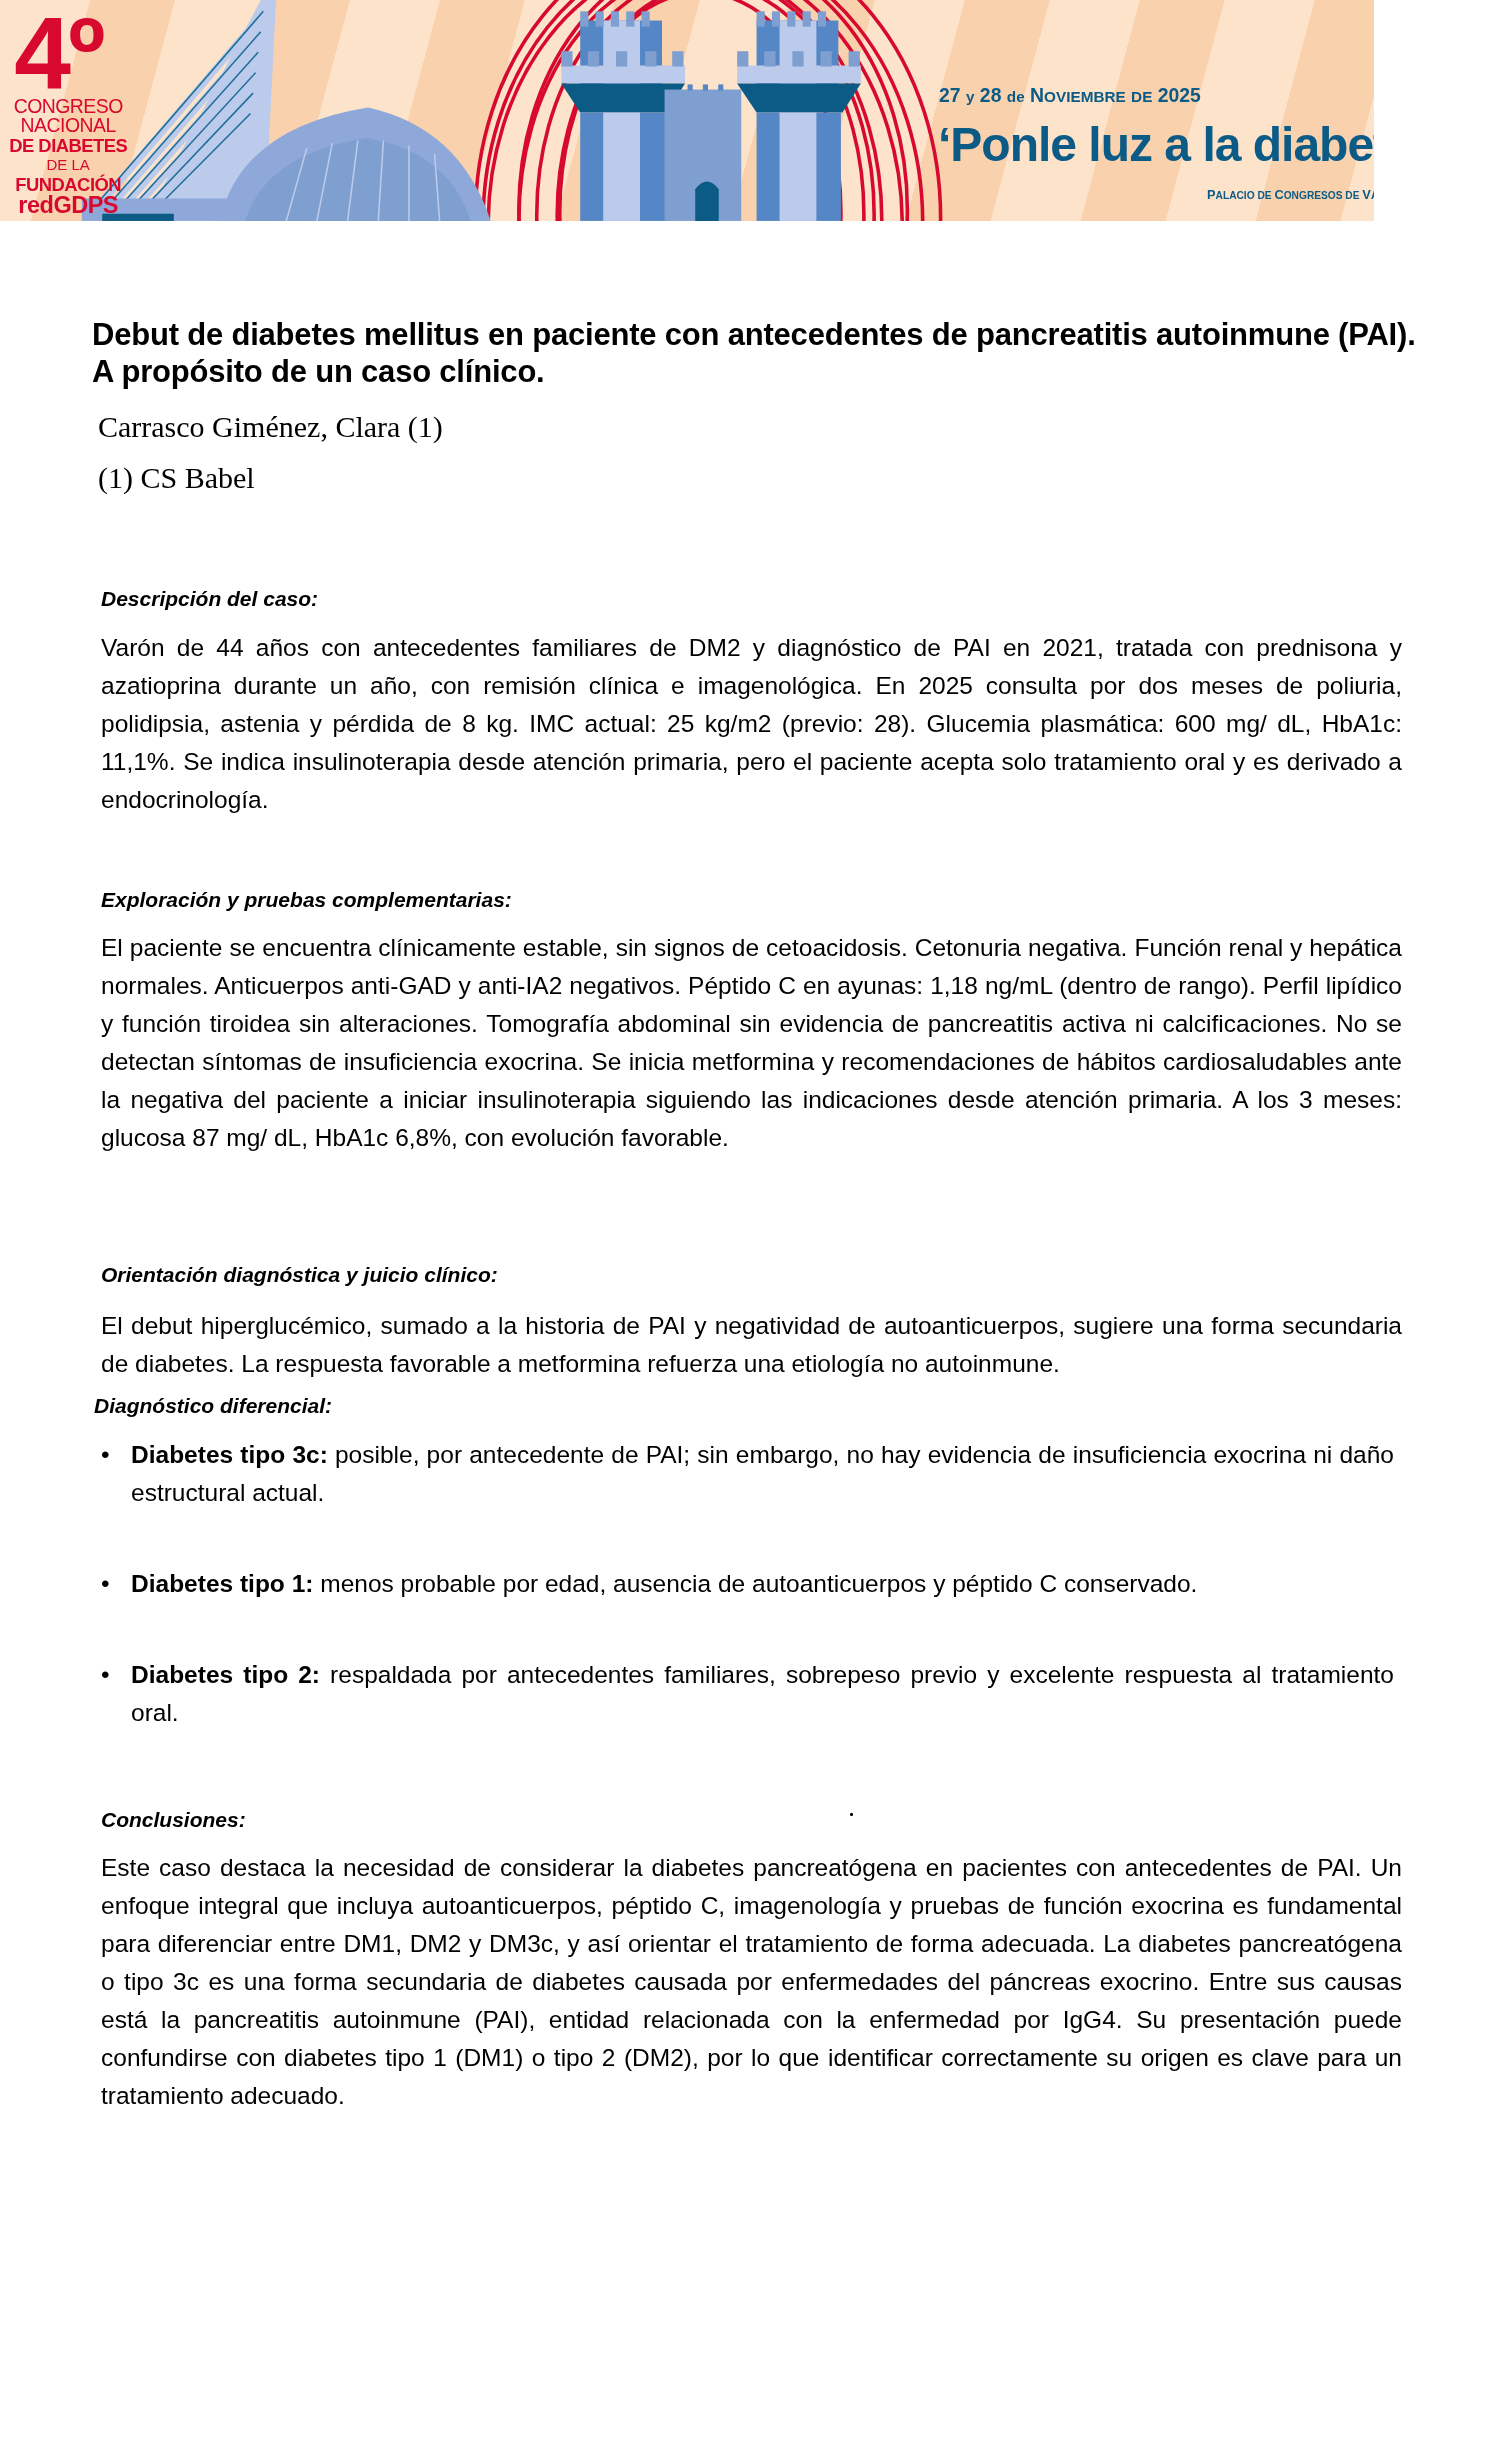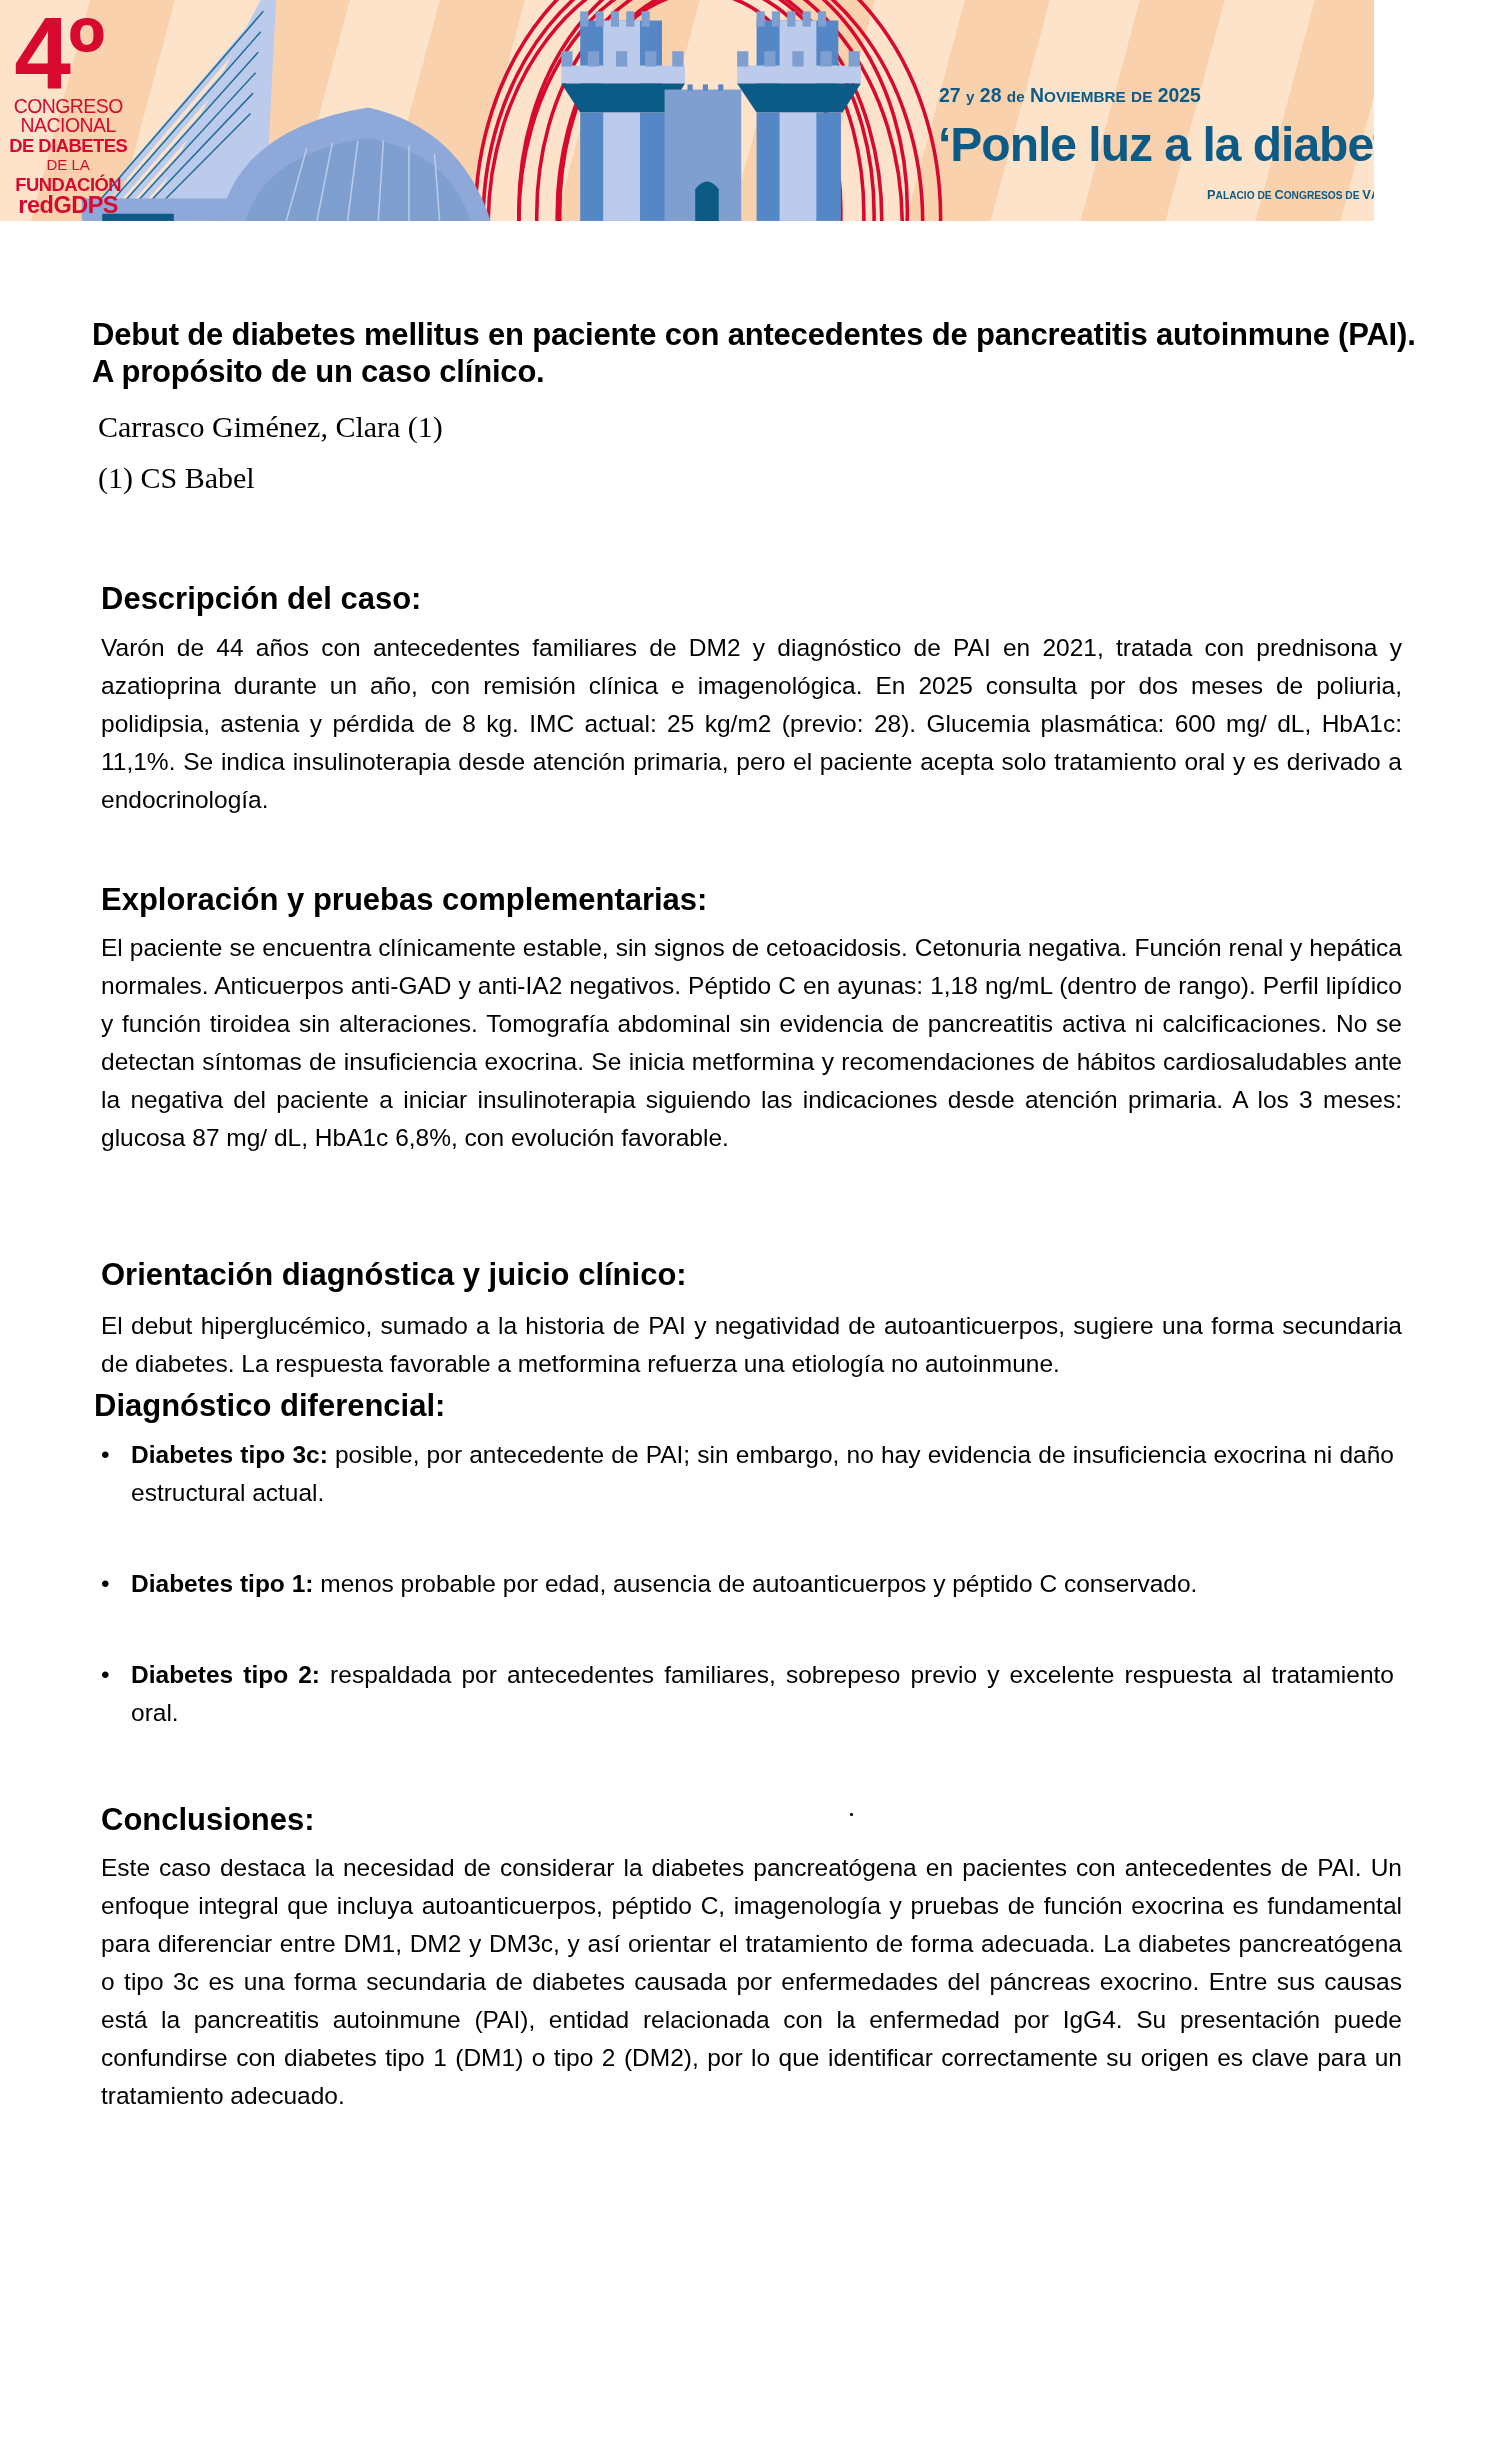--- a/index.html
+++ b/index.html
@@ -27,21 +27,21 @@
   .logo { position: absolute; left: 1370px; top: 15.3px; width: 123px; height: 82px; }
   .logo-fund { position: absolute; right: 19.4px; top: 46px; color: #d8092f; font-size: 6.6px; font-weight: 700; }
   .logo-name { position: absolute; right: 14.3px; top: 52px; color: #222; font-family: "Liberation Serif", serif; font-size: 25.6px; letter-spacing: -0.5px; }
   .logo-tag { position: absolute; right: 14.3px; top: 82px; color: #555; font-family: "Liberation Serif", serif; font-style: italic; font-size: 5.6px; white-space: nowrap; }
 
   
   .title { position: absolute; left: 92px; top: 316px; width: 1339px; font-weight: 700; font-size: 31px; line-height: 37px; letter-spacing: -0.2px; }
   .author { position: absolute; left: 98px; top: 409px; font-family: "Liberation Serif", serif; font-size: 30px; line-height: 36px; }
   .affil { position: absolute; left: 98px; top: 460px; font-family: "Liberation Serif", serif; font-size: 30px; line-height: 36px; }
 
-  .section-h { position: absolute; font-weight: 700; font-size: 31px; line-height: 31px; white-space: nowrap; }
+  .section-h { position: absolute; font-weight: 700; font-size: 21px; line-height: 31px; white-space: nowrap; font-style: italic; }
   .para { position: absolute; left: 101px; width: 1301px; font-size: 24.5px; line-height: 38px; text-align: justify; text-align-last: left; }
 
   .bullet { position: absolute; left: 101px; width: 1293px; font-size: 24.5px; line-height: 38px; text-align: justify; text-align-last: left; padding-left: 30px; box-sizing: border-box; }
   .bullet .dot { position: absolute; left: 0; top: 0; }
   .bullet b { font-weight: 700; }
 
   .stray-dot { position: absolute; left: 850px; top: 1813px; width: 2.6px; height: 2.6px; background: #000; border-radius: 50%; }
 </style>
 </head>
 <body>

